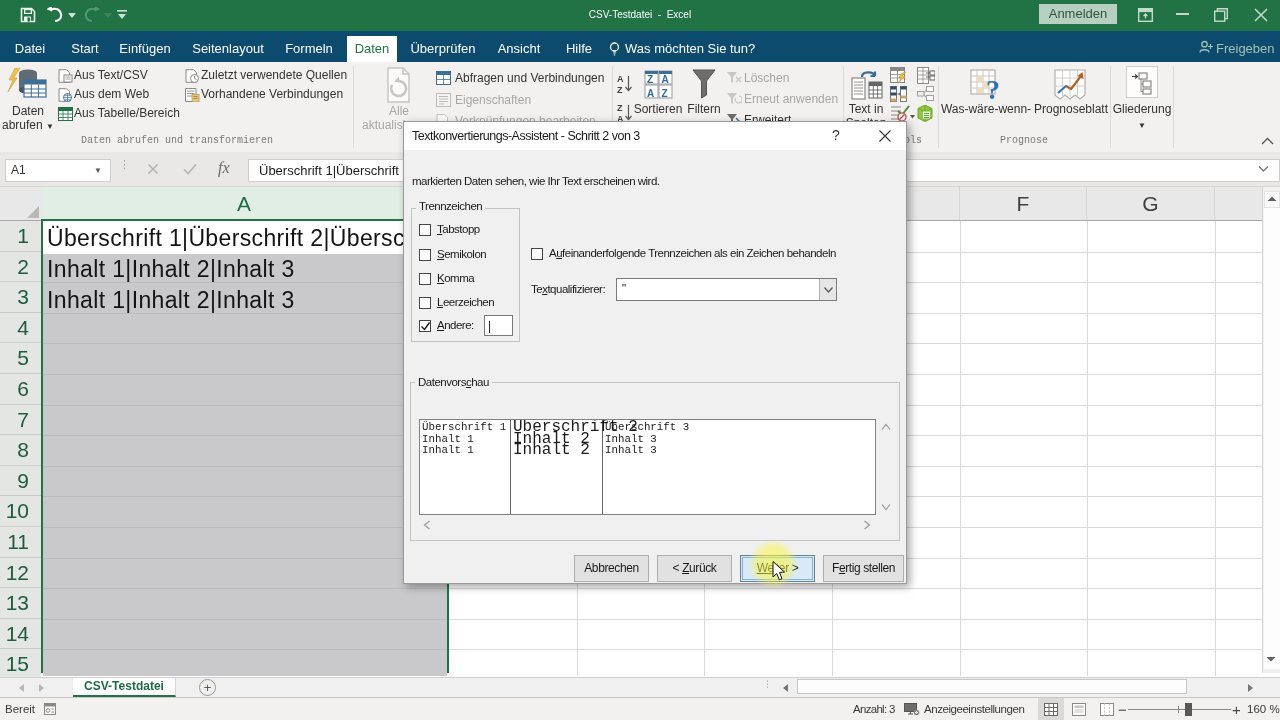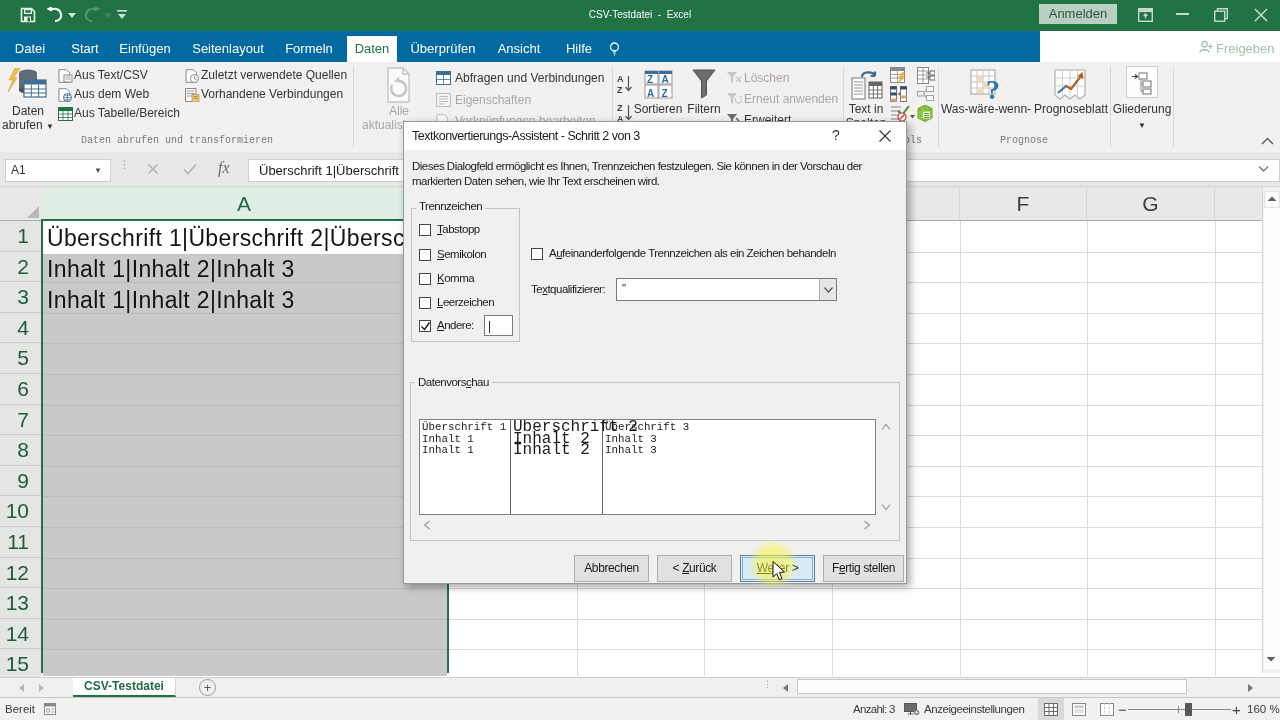--- a/index.html
+++ b/index.html
@@ -1,19 +1,19 @@
 <!DOCTYPE html>
 <html><head><meta charset="utf-8">
 <style>
 *{margin:0;padding:0;box-sizing:border-box;}
 html,body{width:1280px;height:720px;overflow:hidden;}
 body{font-family:"Liberation Sans",sans-serif;position:relative;background:#fff;color:#1a1a1a;}
 .a{position:absolute;}
 #titlebar{left:0;top:0;width:1280px;height:31px;background:#217346;}
-#tabbar{left:0;top:31px;width:1040px;height:31px;background:#0369a1;}
+#tabbar{left:0;top:31px;width:1280px;height:31px;background:#0c4a6e;}
 .tab{position:absolute;top:5px;height:26px;line-height:26px;color:#fff;font-size:13px;text-align:center;}
 #ribbon{left:0;top:62px;width:1280px;height:90px;background:#f2f1f0;}
 .gsep{position:absolute;top:4px;height:82px;width:1px;background:#dcdadb;}
 .glabel{position:absolute;top:72px;height:14px;line-height:14px;font-size:10px;color:#7a7a7a;text-align:center;white-space:nowrap;font-family:Liberation Mono, monospace;}
 .rtxt{position:absolute;font-size:12px;color:#333;white-space:nowrap;height:16px;line-height:16px;}
 .rbig{position:absolute;font-size:12px;color:#333;text-align:center;white-space:nowrap;height:15px;line-height:15px;}
 .dis{color:#a9a7a6;}
 #fbar{left:0;top:152px;width:1280px;height:35px;background:#e9e8e7;border-bottom:1px solid #d8d6d4;}
 #nbox{position:absolute;left:5px;top:7px;width:106px;height:23px;background:#fff;border:1px solid #d0cecd;font-size:12px;color:#333;line-height:21px;padding-left:5px;}
 #fxarea{position:absolute;left:248px;top:7px;width:1032px;height:23px;background:#fff;border:1px solid #d0cecd;font-size:13px;color:#1a1a1a;line-height:21px;padding-left:10px;}
@@ -81,20 +81,21 @@
   <div class="tab" style="left:178px;width:100px;">Seitenlayout</div>
   <div class="tab" style="left:259px;width:100px;">Formeln</div>
   <div class="tab" style="left:347px;width:50px;height:26px;background:#fff;color:#217346;">Daten</div>
   <div class="tab" style="left:393px;width:100px;">Überprüfen</div>
   <div class="tab" style="left:469px;width:100px;">Ansicht</div>
   <div class="tab" style="left:529px;width:100px;">Hilfe</div>
   <svg class="a" style="left:608px;top:11px" width="13" height="15" viewBox="0 0 13 15">
       <circle cx="6.5" cy="5" r="4" fill="none" stroke="#fff" stroke-width="1.3"></circle>
       <path d="M4.8 9 L8.2 9 M5.2 11 L7.8 11 M5.8 13 L7.2 13" stroke="#fff" stroke-width="1.2"></path>
     </svg>
+  <div class="tab" style="left:625px;width:150px;text-align:left;">Was möchten Sie tun?</div>
   <svg class="a" style="left:1199px;top:9px" width="15" height="15" viewBox="0 0 15 15">
       <circle cx="5.5" cy="4.2" r="2.7" fill="none" stroke="#a3c2b0" stroke-width="1.3"></circle>
       <path d="M1 12.5 C1 8.8 10 8.8 10 12.5" fill="none" stroke="#a3c2b0" stroke-width="1.3"></path>
       <path d="M11.5 4 L11.5 9 M9 6.5 L14 6.5" stroke="#a3c2b0" stroke-width="1.2"></path>
     </svg>
   <div class="tab" style="left:1216px;width:60px;text-align:left;color:#a3c2b0;">Freigeben</div>
 </div>
 <div class="a" id="ribbon">
 
   <svg class="a" style="left:7px;top:6px" width="40" height="38" viewBox="0 0 40 38">
@@ -464,21 +465,20 @@
   <div class="a" style="left:1232px;top:3px;width:12px;font-size:15px;color:#444;">+</div>
   <div class="a" style="left:1247px;top:5px;font-size:11.5px;white-space:nowrap;">160&nbsp;%</div>
 </div>
 <div class="a" id="dlg">
   <div class="a" style="left:0;top:0;width:502px;height:28px;background:#fff;"></div>
   <div class="a" style="left:8px;top:7px;font-size:12.5px;letter-spacing:-0.5px;color:#1a1a1a;">Textkonvertierungs-Assistent - Schritt 2 von 3</div>
   <div class="a" style="left:428px;top:5px;font-size:14px;color:#333;">?</div>
   <svg class="a" style="left:475px;top:8px" width="12" height="12" viewBox="0 0 12 12">
       <path d="M0.5 0.5 L11.5 11.5 M11.5 0.5 L0.5 11.5" stroke="#333" stroke-width="1.1"></path>
     </svg>
-  <div class="dtext" style="left:8px;top:38px;">Dieses Dialogfeld ermöglicht es Ihnen, Trennzeichen festzulegen. Sie können in der Vorschau der</div>
   <div class="dtext" style="left:8px;top:53px;">markierten Daten sehen, wie Ihr Text erscheinen wird.</div>
 
   <div class="a" style="left:7px;top:86px;width:109px;height:134px;border:1px solid #c3c3c3;"></div>
   <div class="dtext" style="left:12px;top:78px;background:#f0f0f0;padding:0 3px;">Trennzeichen</div>
   <div class="ck" style="left:15px;top:102px;"></div>
     <div class="dtext" style="left:33px;top:101px;"><span class="u">T</span>abstopp</div>
   <div class="ck" style="left:15px;top:126.5px;"></div>
     <div class="dtext" style="left:33px;top:125.5px;"><span class="u">S</span>emikolon</div>
   <div class="ck" style="left:15px;top:151px;"></div>
     <div class="dtext" style="left:33px;top:150px;"><span class="u">K</span>omma</div>

